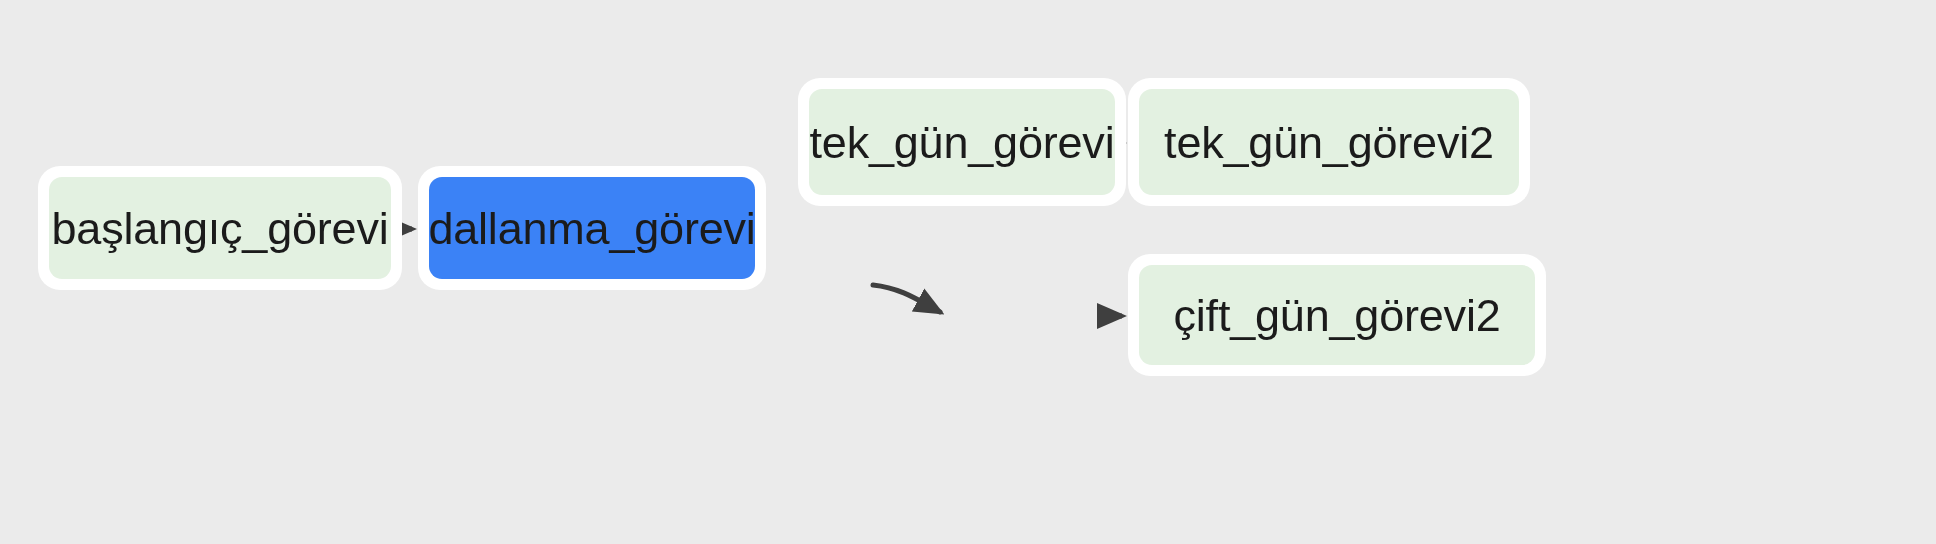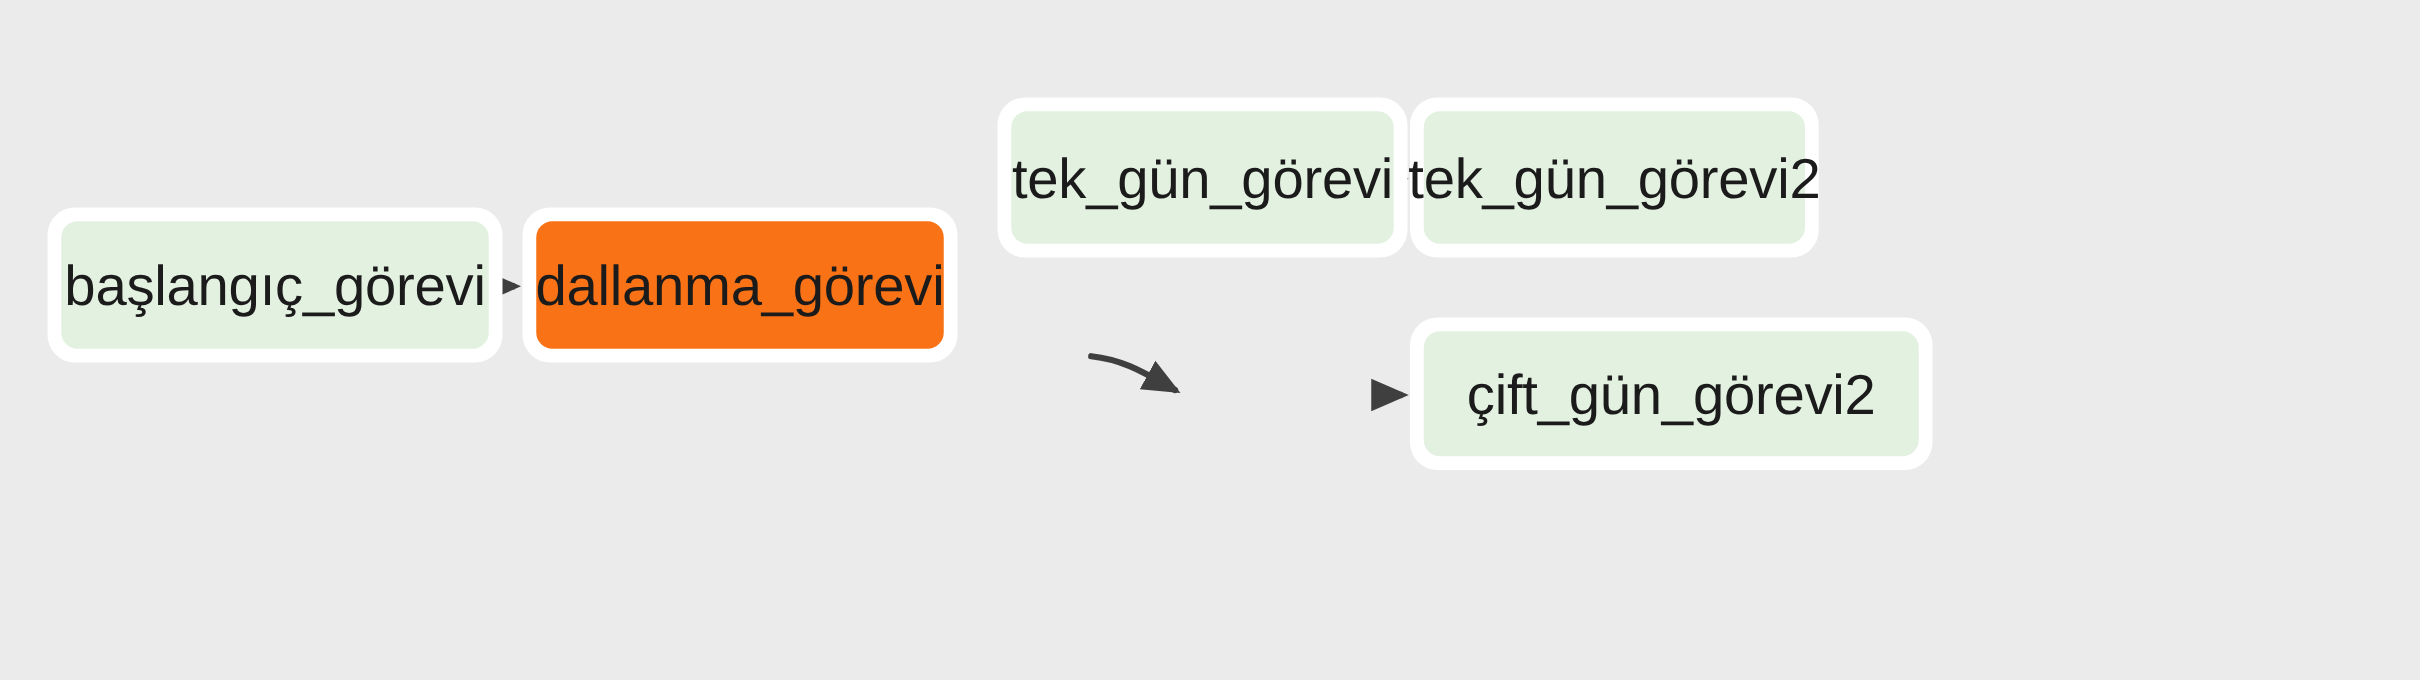--- a/index.html
+++ b/index.html
@@ -50,37 +50,37 @@
     align-items: center;
     justify-content: center;
     padding: 0 20px;
   }
 
   .node.green .node-inner {
     background: #e3f1e1;
   }
 
   .node.pink .node-inner {
-    background: #f97316;
+    background: #3b82f6;
   }
 
   .node-label {
     font-family: "Liberation Sans", sans-serif;
     font-size: 45px;
     line-height: 1;
     color: #1b1b1b;
     white-space: nowrap;
     letter-spacing: -0.2px;
   }
 
   
   #node-baslangic   { left: 38px;   top: 166px; width: 364px; height: 124px; }
   #node-dallanma    { left: 418px;  top: 166px; width: 348px; height: 124px; }
   #node-tek         { left: 768px;  top: 78px;  width: 328px; height: 128px; margin-left: 30px; }
-  #node-tek2        { left: 1128px; top: 78px;  width: 327px; height: 128px; }
+  #node-tek2        { left: 1128px; top: 78px;  width: 402px; height: 128px; }
   #node-cift        { left: 768px;  top: 254px; width: 328px; height: 122px; }
   #node-cift2       { left: 1128px; top: 254px; width: 418px; height: 122px; }
 </style>
 </head>
 <body>
 
 <div id="canvas">
 
   <svg id="edge-layer" viewBox="0 0 1936 544" xmlns="http://www.w3.org/2000/svg">
     <defs>

